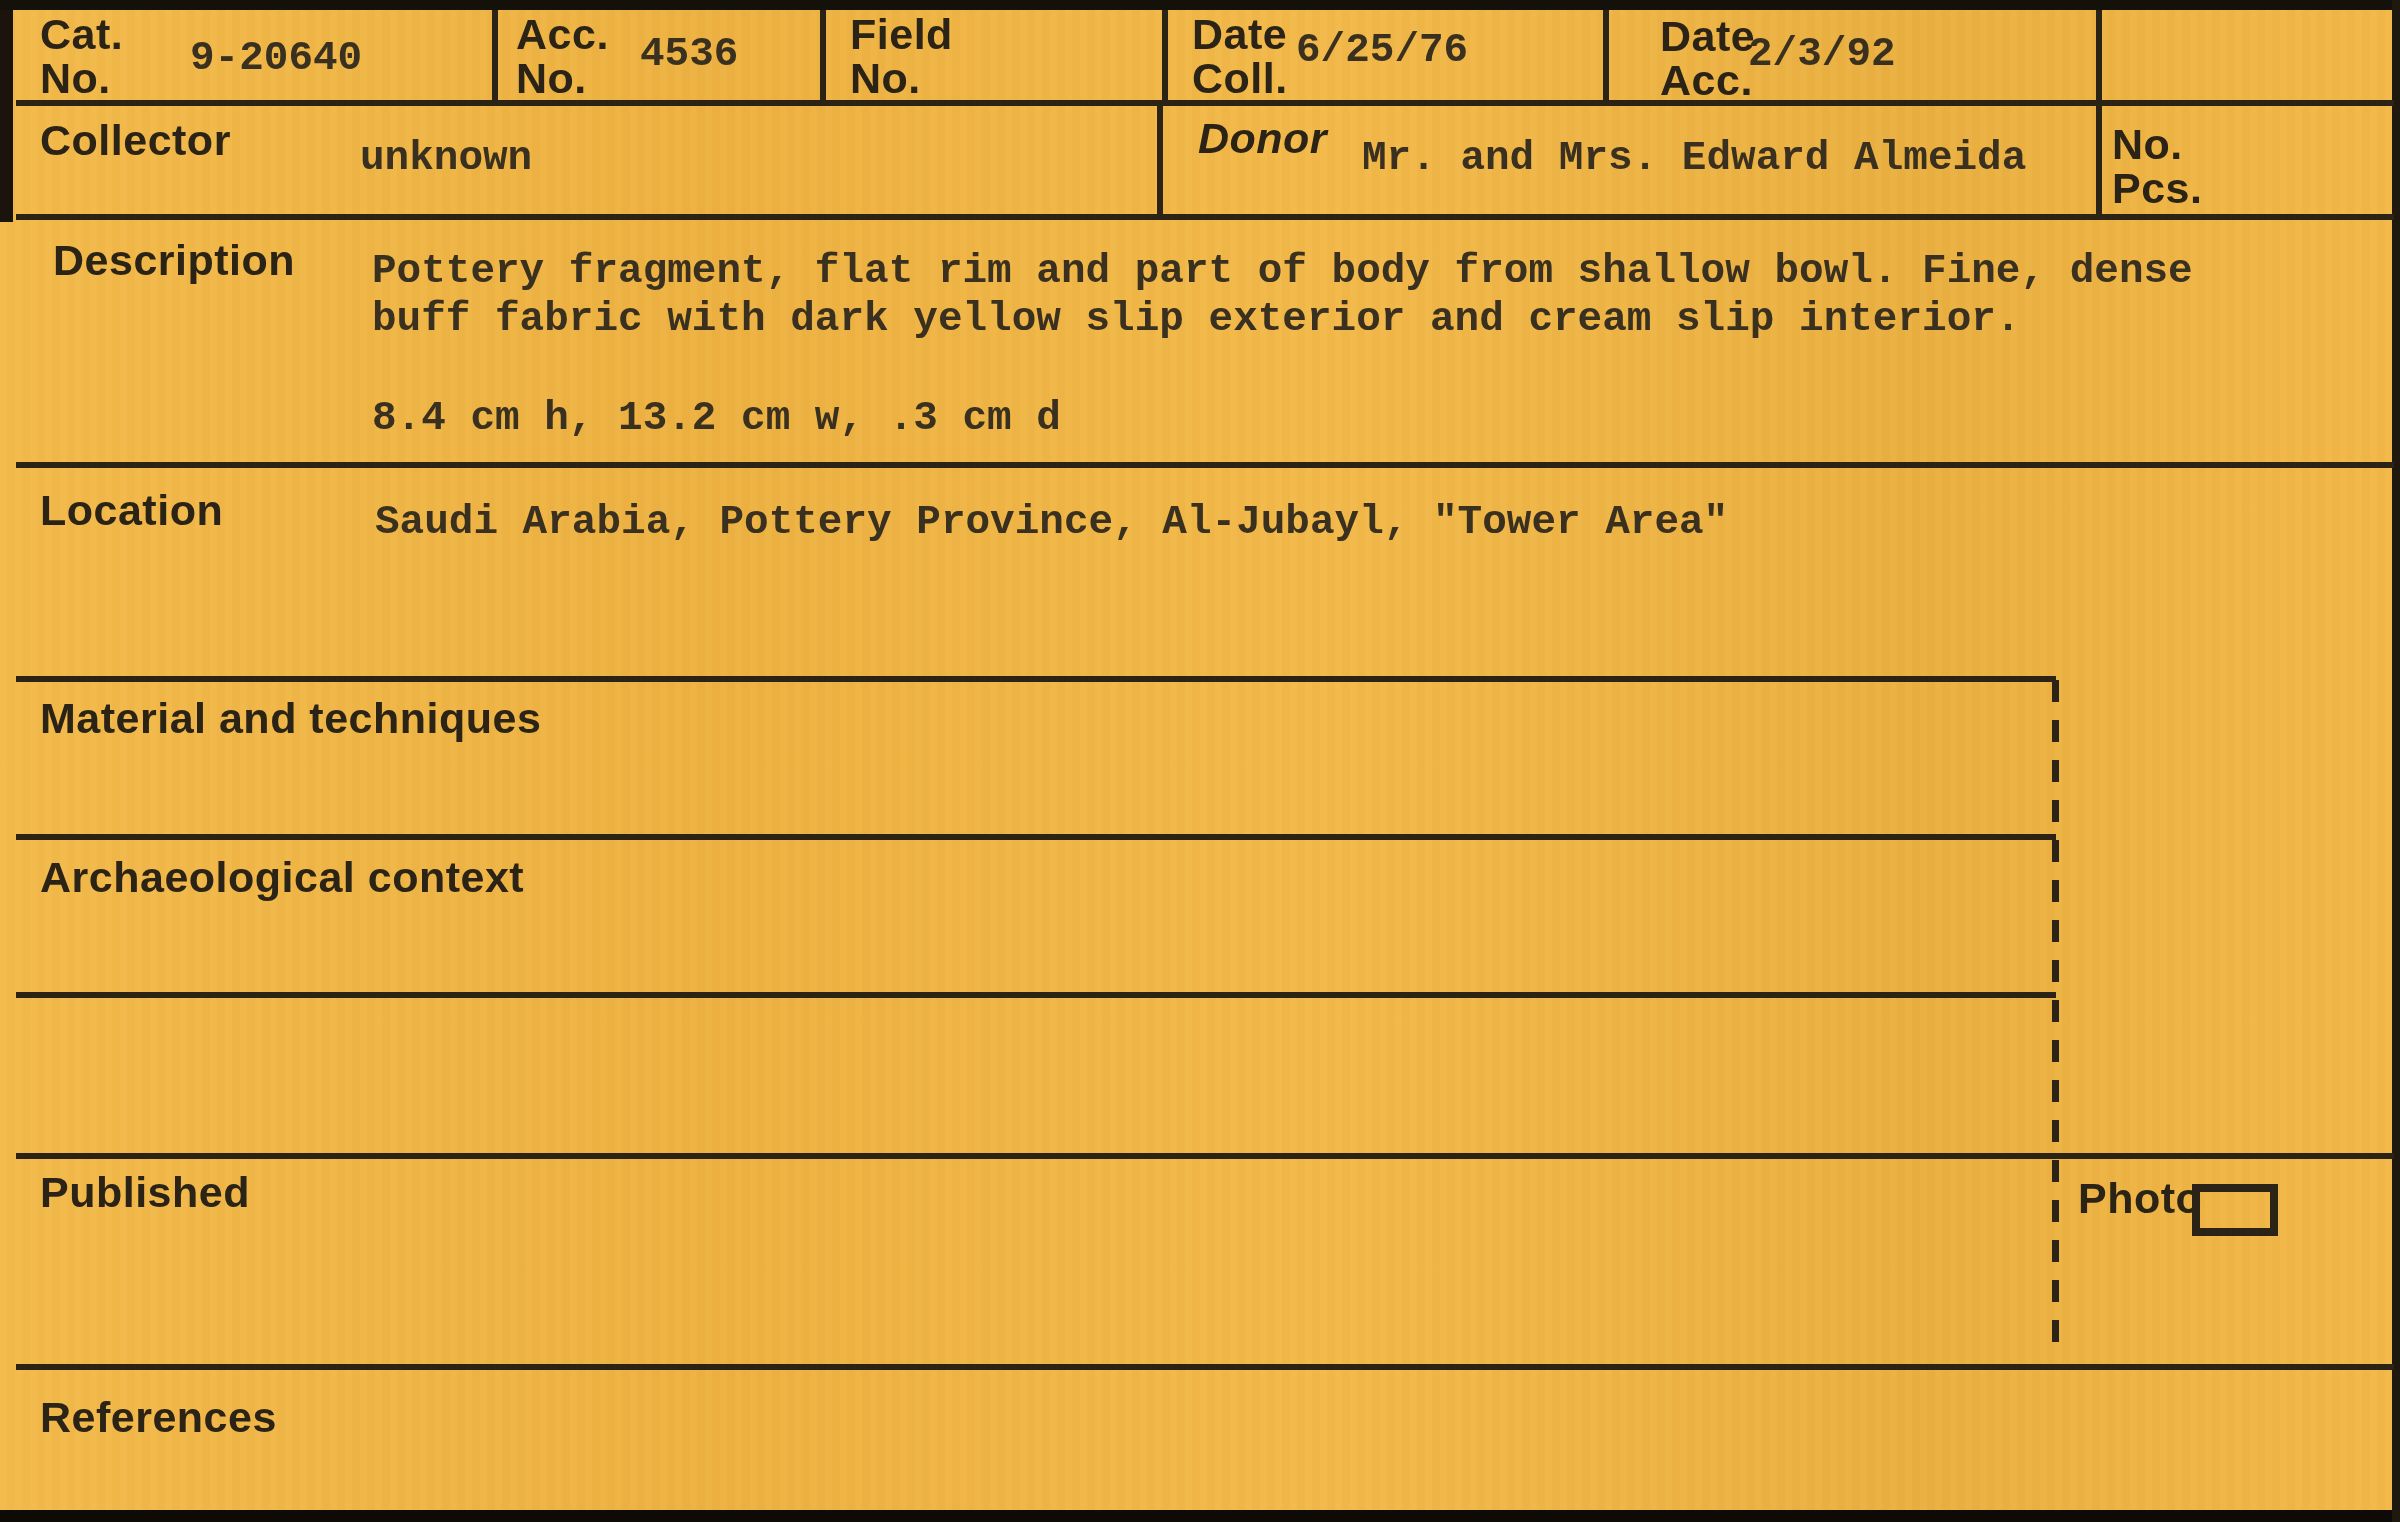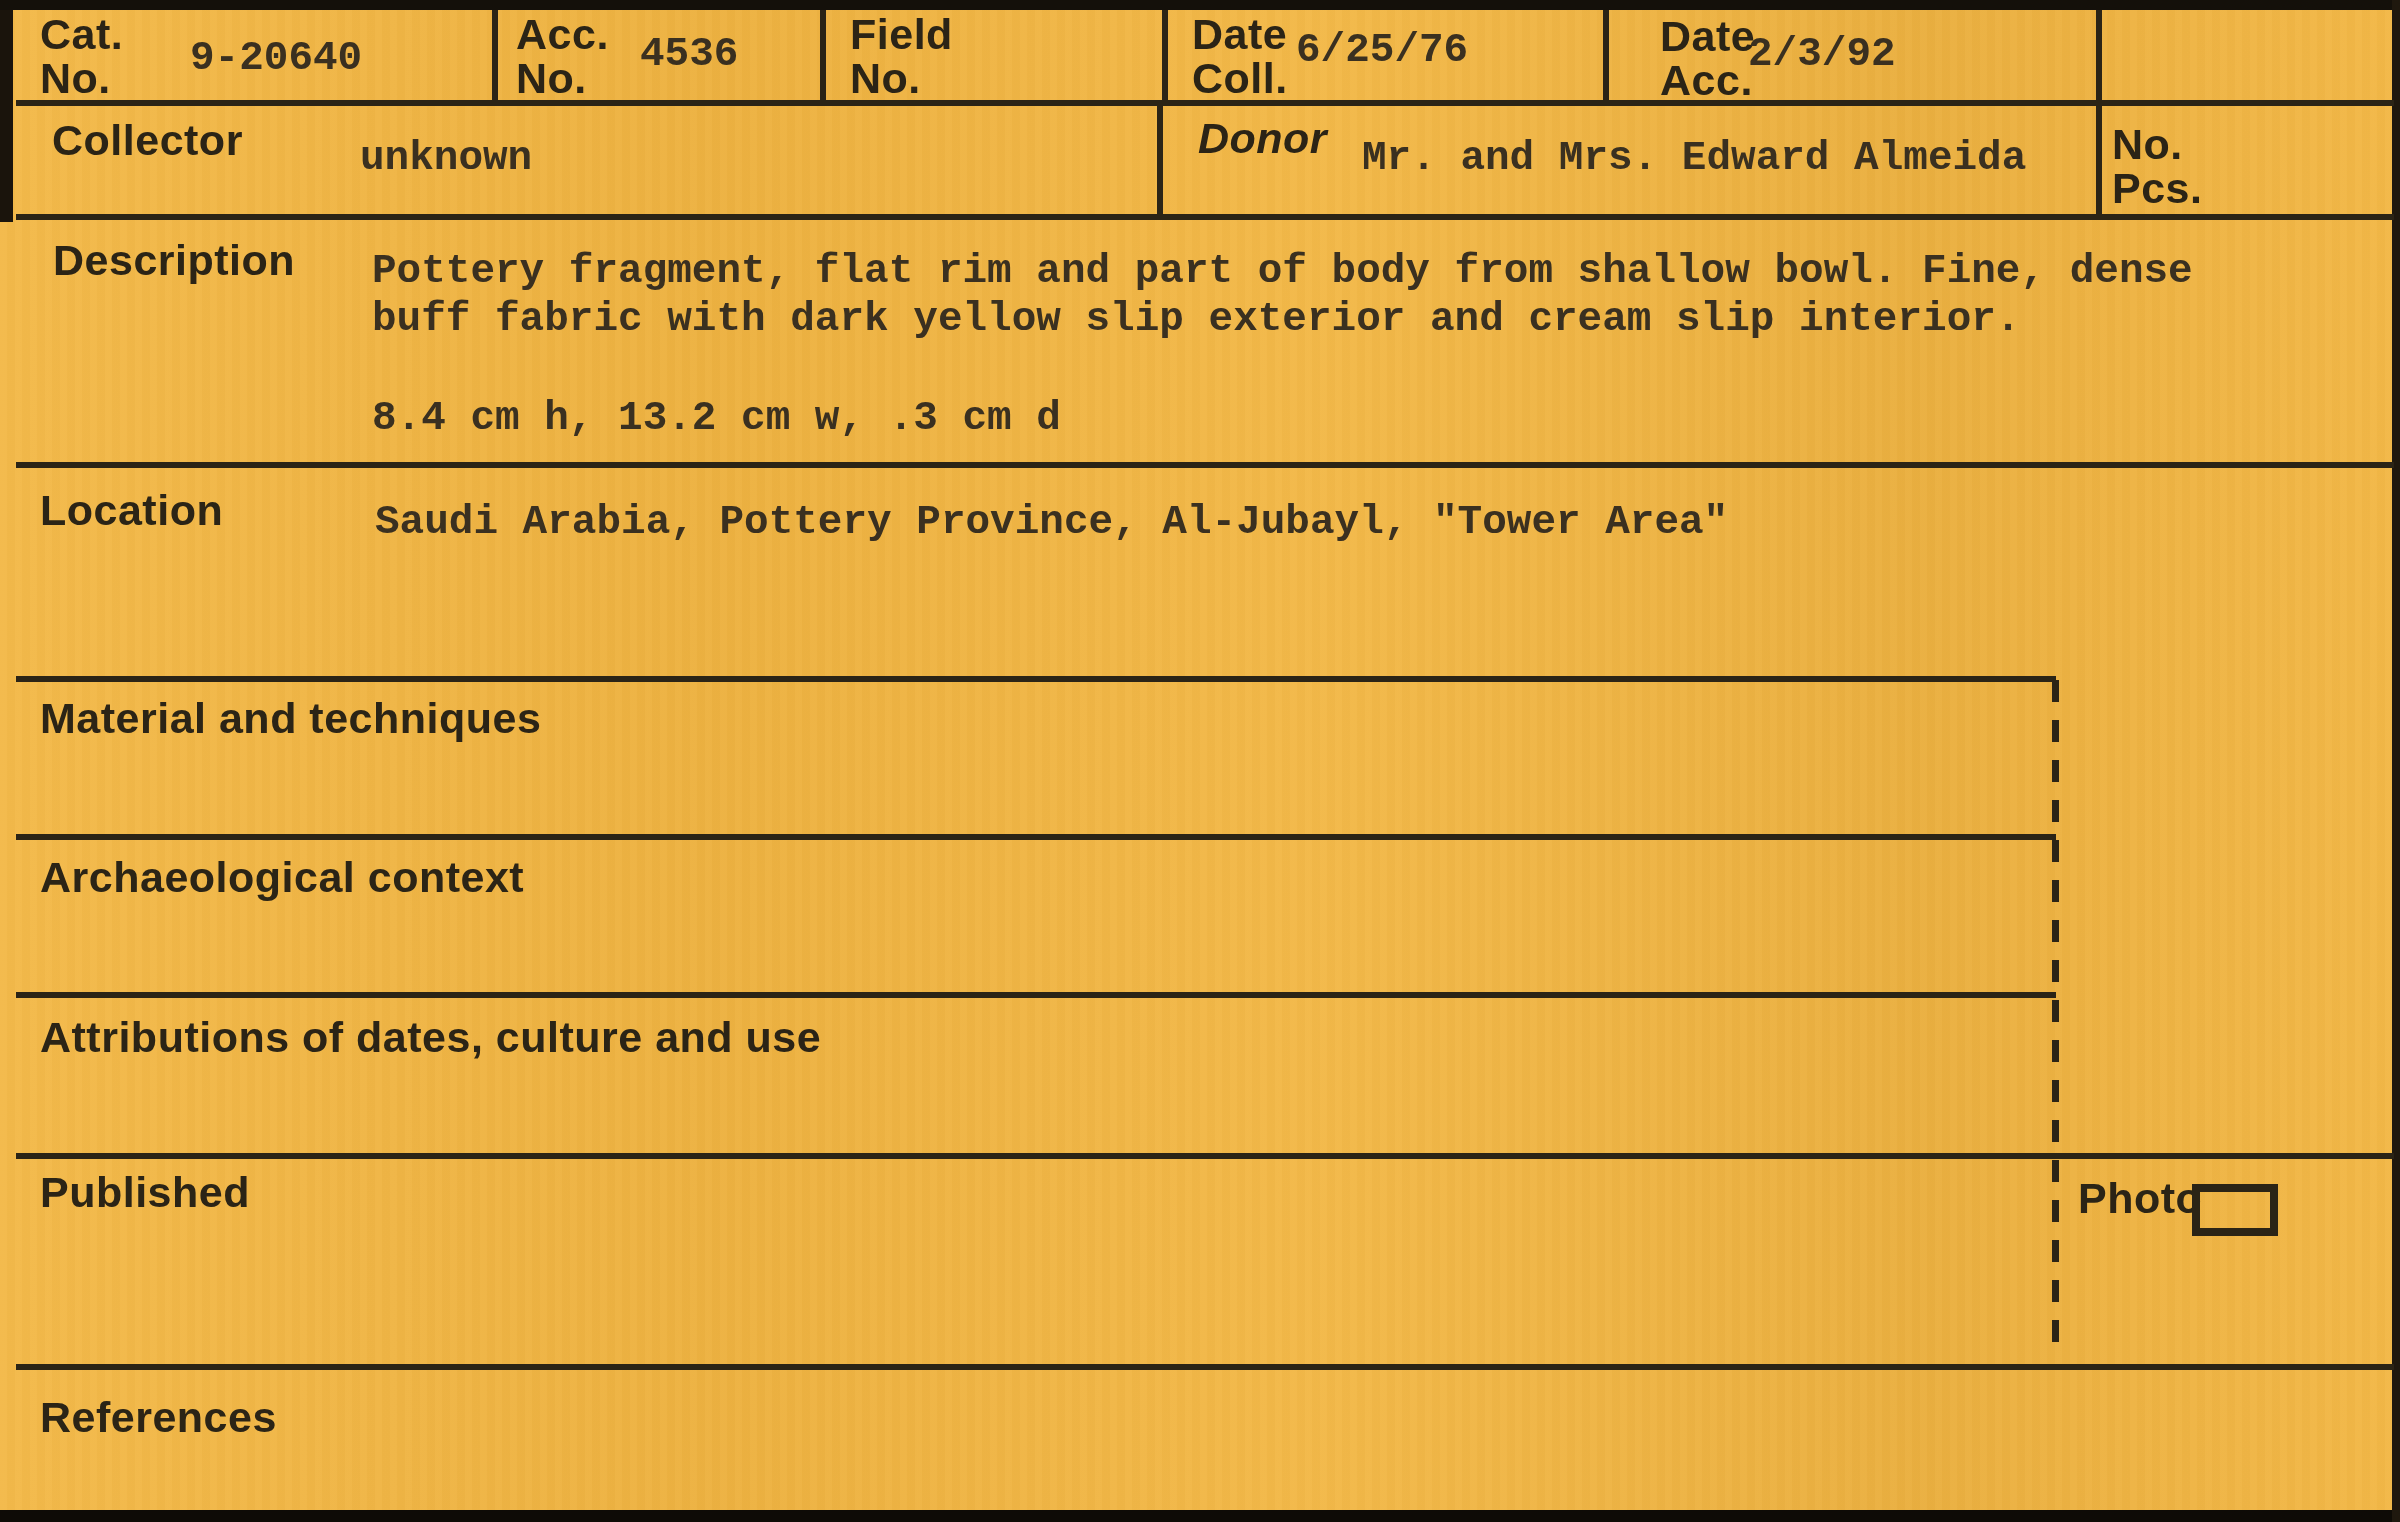--- a/index.html
+++ b/index.html
@@ -49,21 +49,21 @@
     font-family:"Liberation Mono","DejaVu Sans Mono",monospace;
     line-height:48px;white-space:pre;
   }
   
   #cat-label{left:40px;top:12px;}   #cat-value{left:190px;top:34px;}
   #acc-label{left:516px;top:12px;}  #acc-value{left:640px;top:30px;}
   #field-label{left:850px;top:12px;}
   #dcoll-label{left:1192px;top:12px;} #dcoll-value{left:1296px;top:26px;}
   #dacc-label{left:1660px;top:14px;}  #dacc-value{left:1748px;top:30px;}
   
-  #collector-label{left:52px;top:118px;} #collector-value{left:360px;top:134px;}
+  #collector-label{left:40px;top:118px;} #collector-value{left:360px;top:134px;}
   #donor-label{left:1198px;top:116px;font-style:italic;}   #donor-value{left:1362px;top:134px;}
   #nopcs-label{left:2112px;top:122px;}
   
   #description-label{left:40px;top:238px;margin-left:13px;}
   #description-line1{left:372px;top:247px;}
   #description-line2{left:372px;top:295px;}
   #description-dims{left:372px;top:394px;}
   
   #location-label{left:40px;top:488px;}
   #location-value{left:375px;top:498px;}
@@ -136,21 +136,20 @@
   <div class="typed" id="description-line2">buff fabric with dark yellow slip exterior and cream slip interior.</div>
   <div class="typed" id="description-dims">8.4 cm h, 13.2 cm w, .3 cm d</div>
 
   <div class="lbl" id="location-label">Location</div>
   <div class="typed" id="location-value">Saudi Arabia, Pottery Province, Al-Jubayl, "Tower Area"</div>
 
   <div class="lbl" id="material-label">Material and techniques</div>
 
   <div class="lbl" id="arch-label">Archaeological context</div>
 
-  <div class="lbl" id="attr-label">Attributions of dates, culture and use</div>
 
   <div class="lbl" id="published-label">Published</div>
   <div class="lbl" id="photo-label">Photo</div>
   <div id="photo-checkbox"></div>
 
   <div class="lbl" id="references-label">References</div>
 
 </div>
 
 </body></html>

